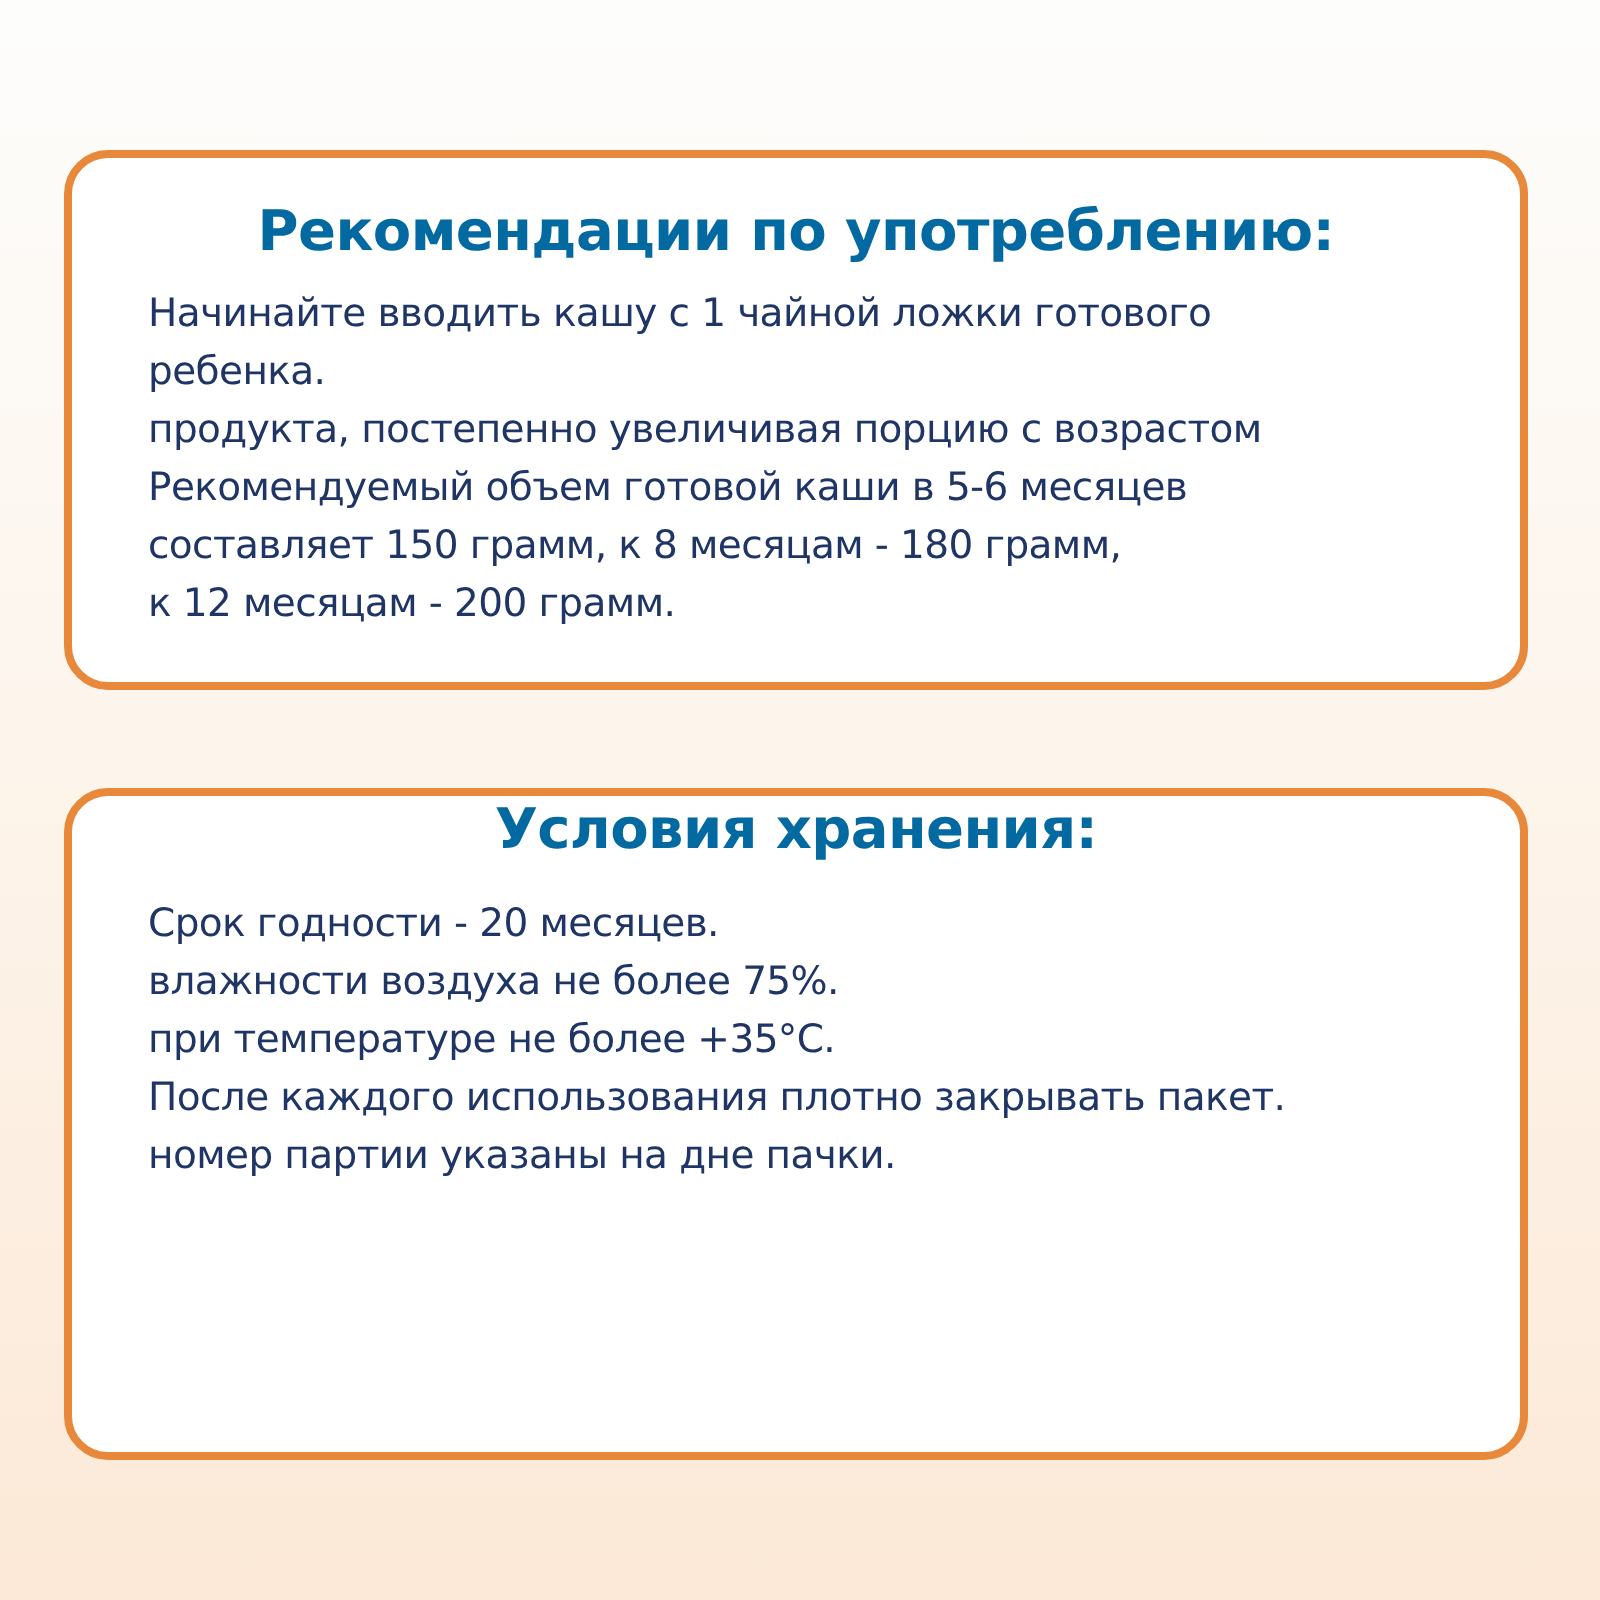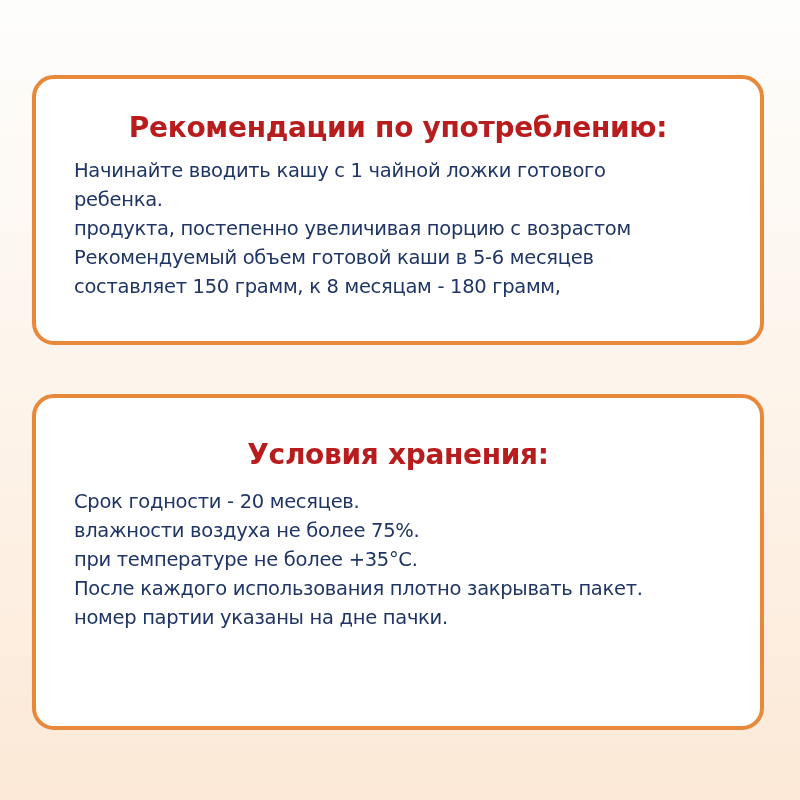--- a/index.html
+++ b/index.html
@@ -14,28 +14,28 @@
       left: 32px; width: 732px;
       background: #ffffff;
       border: 4px solid #e8883a;
       border-radius: 22px;
       box-sizing: border-box;
     }
     .card1 { top: 75px; height: 270px; }
     .card2 { top: 394px; height: 336px; }
     .title {
       text-align: center;
-      color: #b91c1c;
+      color: #0369a1;
       font-weight: bold;
       font-size: 28px;
-      margin: 12px;
+      margin: 0;
       letter-spacing: -0.3px;
     }
     .card1 .title { padding-top: 20px; }
-    .card2 .title { padding-top: 28px; }
+    .card2 .title { }
     .body {
       color: #1f3565;
       font-size: 19.5px;
       line-height: 29px;
       padding-left: 38px;
       margin-top: 10px;
       letter-spacing: -0.3px;
     }
     .card2 .body { margin-top: 16px; }
     .line { display: block; white-space: nowrap; }
@@ -44,20 +44,21 @@
 <body>
 
 <div class="card card1">
   <h2 class="title">Рекомендации по употреблению:</h2>
   <div class="body">
     <span class="line">Начинайте вводить кашу с 1 чайной ложки готового</span>
     <span class="line">ребенка.</span>
     <span class="line">продукта, постепенно увеличивая порцию с возрастом</span>
     <span class="line">Рекомендуемый объем готовой каши в 5-6 месяцев</span>
     <span class="line">составляет 150 грамм, к 8 месяцам - 180 грамм,</span>
+    <span class="line">к 12 месяцам - 200 грамм.</span>
   </div>
 </div>
 
 <div class="card card2">
   <h2 class="title">Условия хранения:</h2>
   <div class="body">
     <span class="line">Срок годности - 20 месяцев.</span>
     <span class="line">влажности воздуха не более 75%.</span>
     <span class="line">при температуре не более +35°С.</span>
     <span class="line">После каждого использования плотно закрывать пакет.</span>

